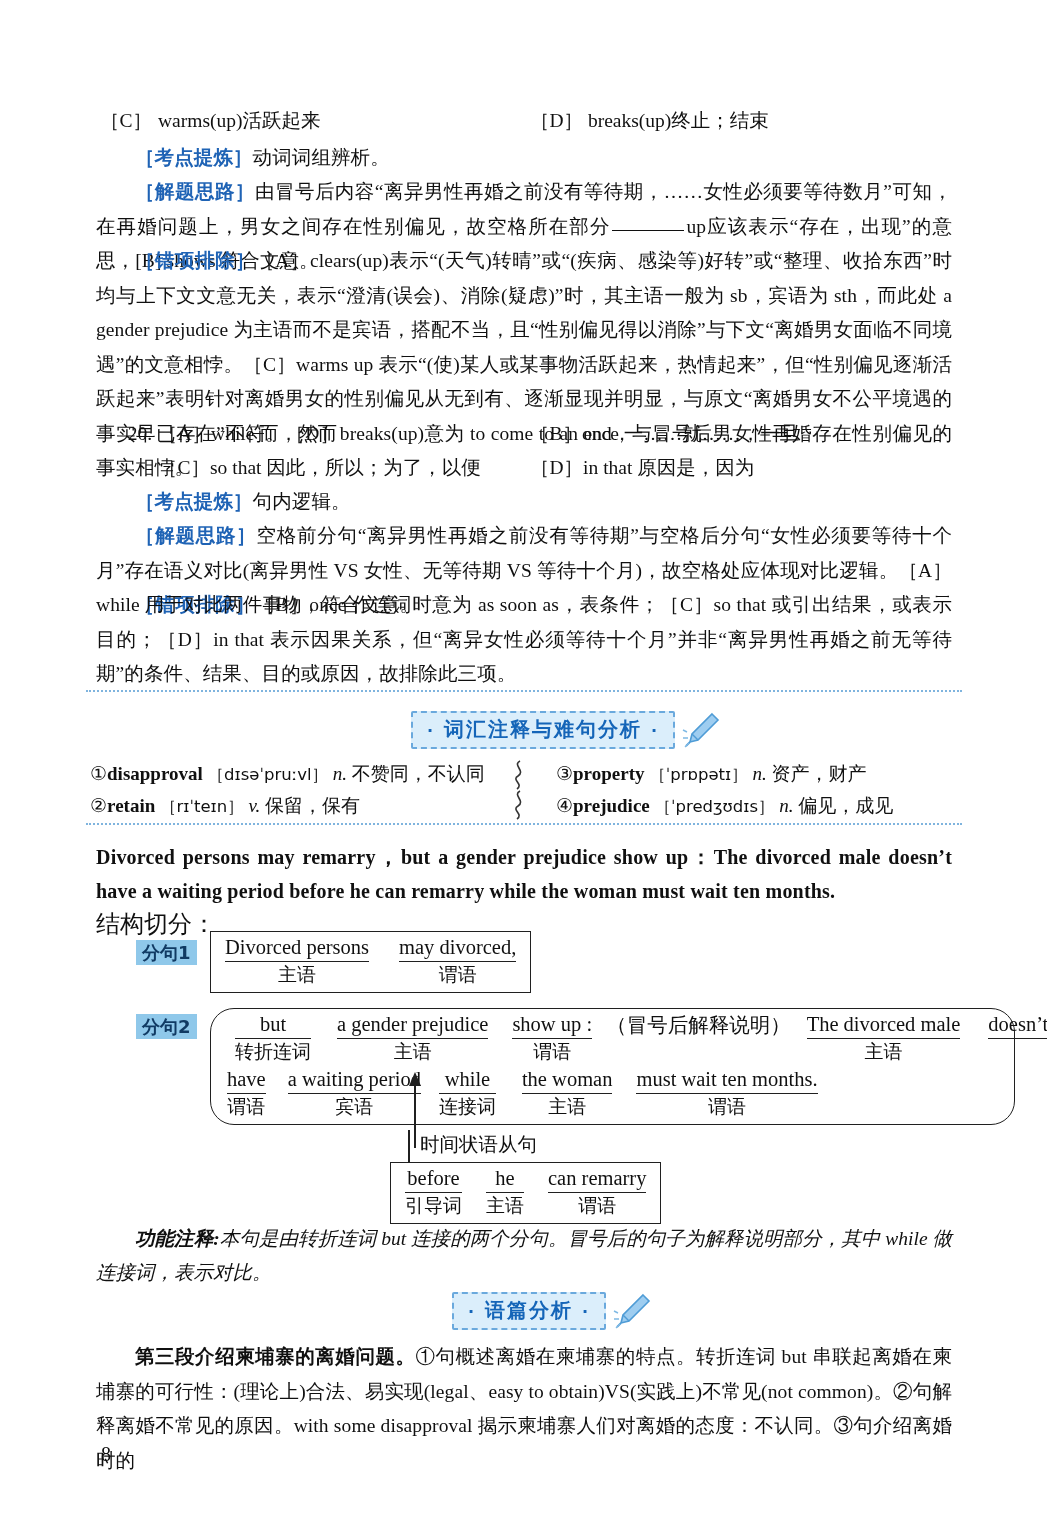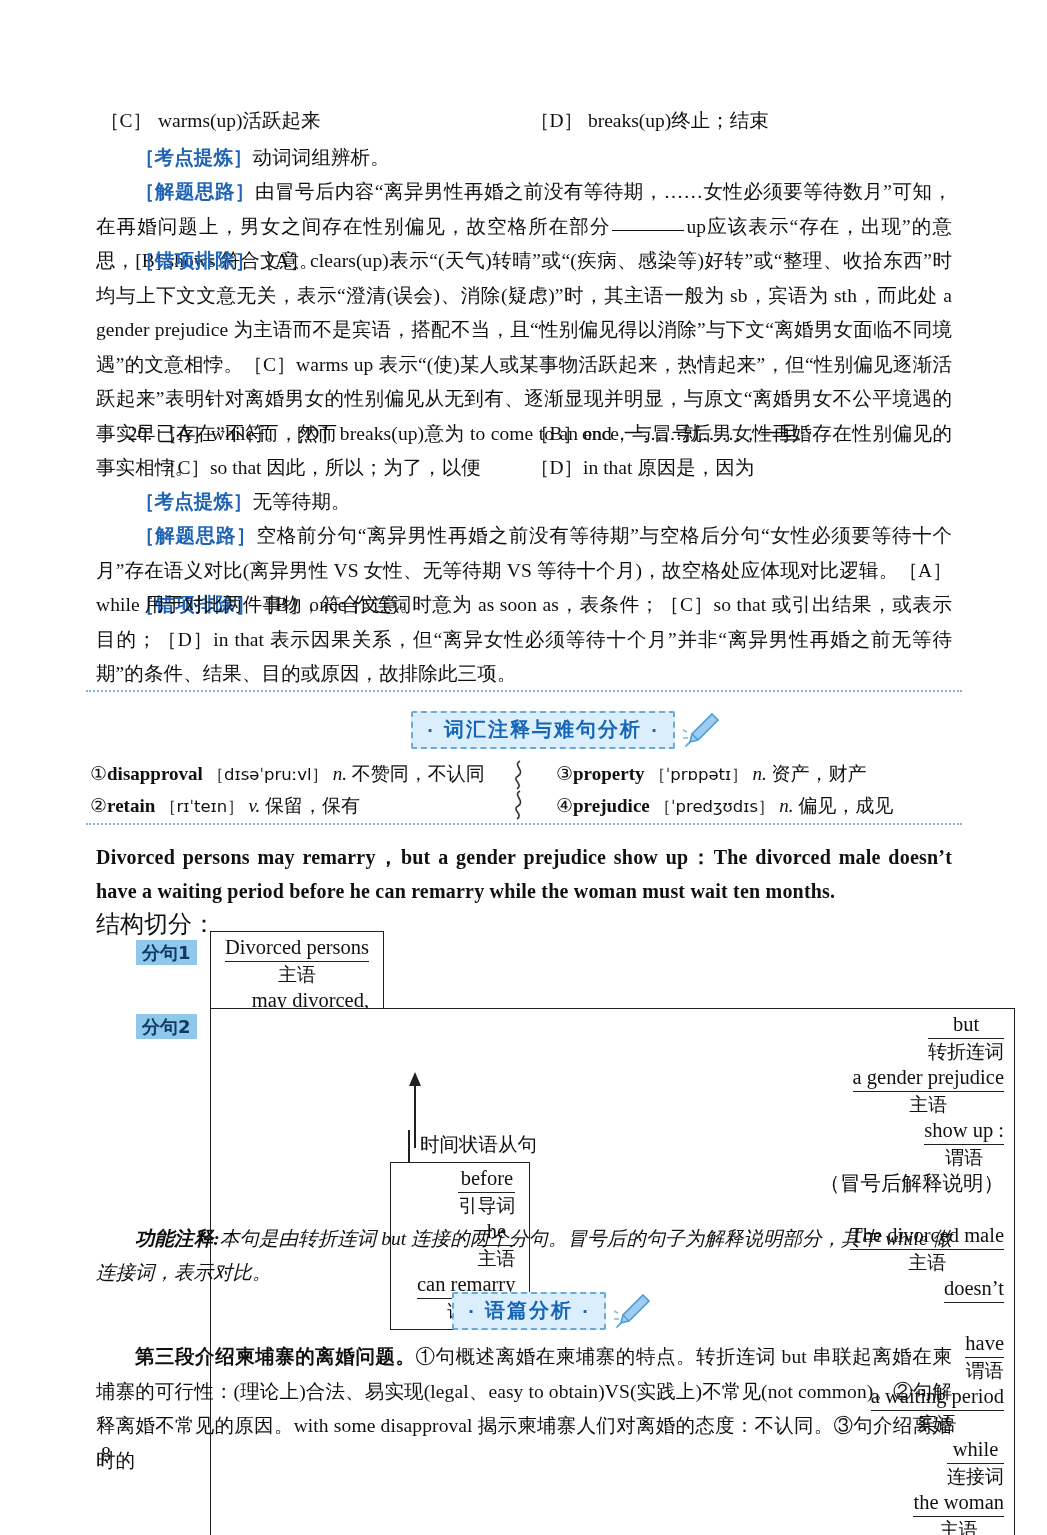--- a/index.html
+++ b/index.html
@@ -75,21 +75,21 @@
   .tagbox {
     background:#8fc8ea;
     color:#103a63;
     font-family:"DejaVu Sans","Liberation Sans",sans-serif;
     font-weight:bold;
     font-size:18px;
     padding:2px 6px;
     white-space:nowrap;
   }
   .sbox { border:1.6px solid #202020; background:#fff; }
-  .srow { display:flex; align-items:flex-end;flex-direction:column; }
+  .srow { display:flex; align-items:flex-end; }
   .seg { text-align:center; padding:0 6px; }
   .seg .en {
     font-size:20.5px; line-height:25px;
     border-bottom:1.4px solid #202020;
     white-space:nowrap; padding-bottom:1px;
   }
   .seg .zh {
     font-size:19px; line-height:26px; white-space:nowrap;
     font-family:"Liberation Serif",serif;
   }
@@ -135,21 +135,21 @@
       <div class="c3"><span>［B］</span><span>once 一……就……，一旦</span></div>
     </div>
     <div class="optrow">
       <div class="c1"></div>
       <div class="c2"><span>［C］</span><span>so that 因此，所以；为了，以便</span></div>
       <div class="c3"><span>［D］</span><span>in that 原因是，因为</span></div>
     </div>
   </div>
 
   <div class="content para indent" style="top:485px;">
-    <span class="blue">［考点提炼］</span><span>无等待期。</span>
+    <span class="blue">［考点提炼］</span><span>句内逻辑。</span>
   </div>
 
   <div class="content para indent" style="top:588px;">
     <span class="blue">［错项排除］</span><span>［B］once 作连词时意为 as soon as，表条件；［C］so that 或引出结果，或表示目的；［D］in that 表示因果关系，但“离异女性必须等待十个月”并非“离异男性再婚之前无等待期”的条件、结果、目的或原因，故排除此三项。</span>
   </div>
 
   <div class="content para indent" style="top:519px;">
     <span class="blue">［解题思路］</span><span>空格前分句“离异男性再婚之前没有等待期”与空格后分句“女性必须要等待十个月”存在语义对比(离异男性 VS 女性、无等待期 VS 等待十个月)，故空格处应体现对比逻辑。［A］while 用于对比两件事物，符合文意。</span>
   </div>
 
@@ -224,21 +224,21 @@
       <div class="seg" style="margin-left:18px;">
         <div class="en">may divorced,</div>
         <div class="zh">谓语</div>
       </div>
     </div>
   </div>
 
   <div style="position:absolute; left:136px; top:1015px;">
     <span class="tagbox">分句2</span>
   </div>
-  <div class="sbox" style="position:absolute; left:210px; top:1008px; width:805px; padding:3px 4px 4px 4px;">
+  <div class="sbox" style="position:absolute; left:210px; top:1008px; width:805px; padding:3px 4px 4px 4px;border-radius:24px;">
     <div class="srow">
       <div class="seg" style="margin-left:14px;">
         <div class="en">but</div>
         <div class="zh">转折连词</div>
       </div>
       <div class="seg" style="margin-left:14px;">
         <div class="en">a gender prejudice</div>
         <div class="zh">主语</div>
       </div>
       <div class="seg" style="margin-left:12px;">

